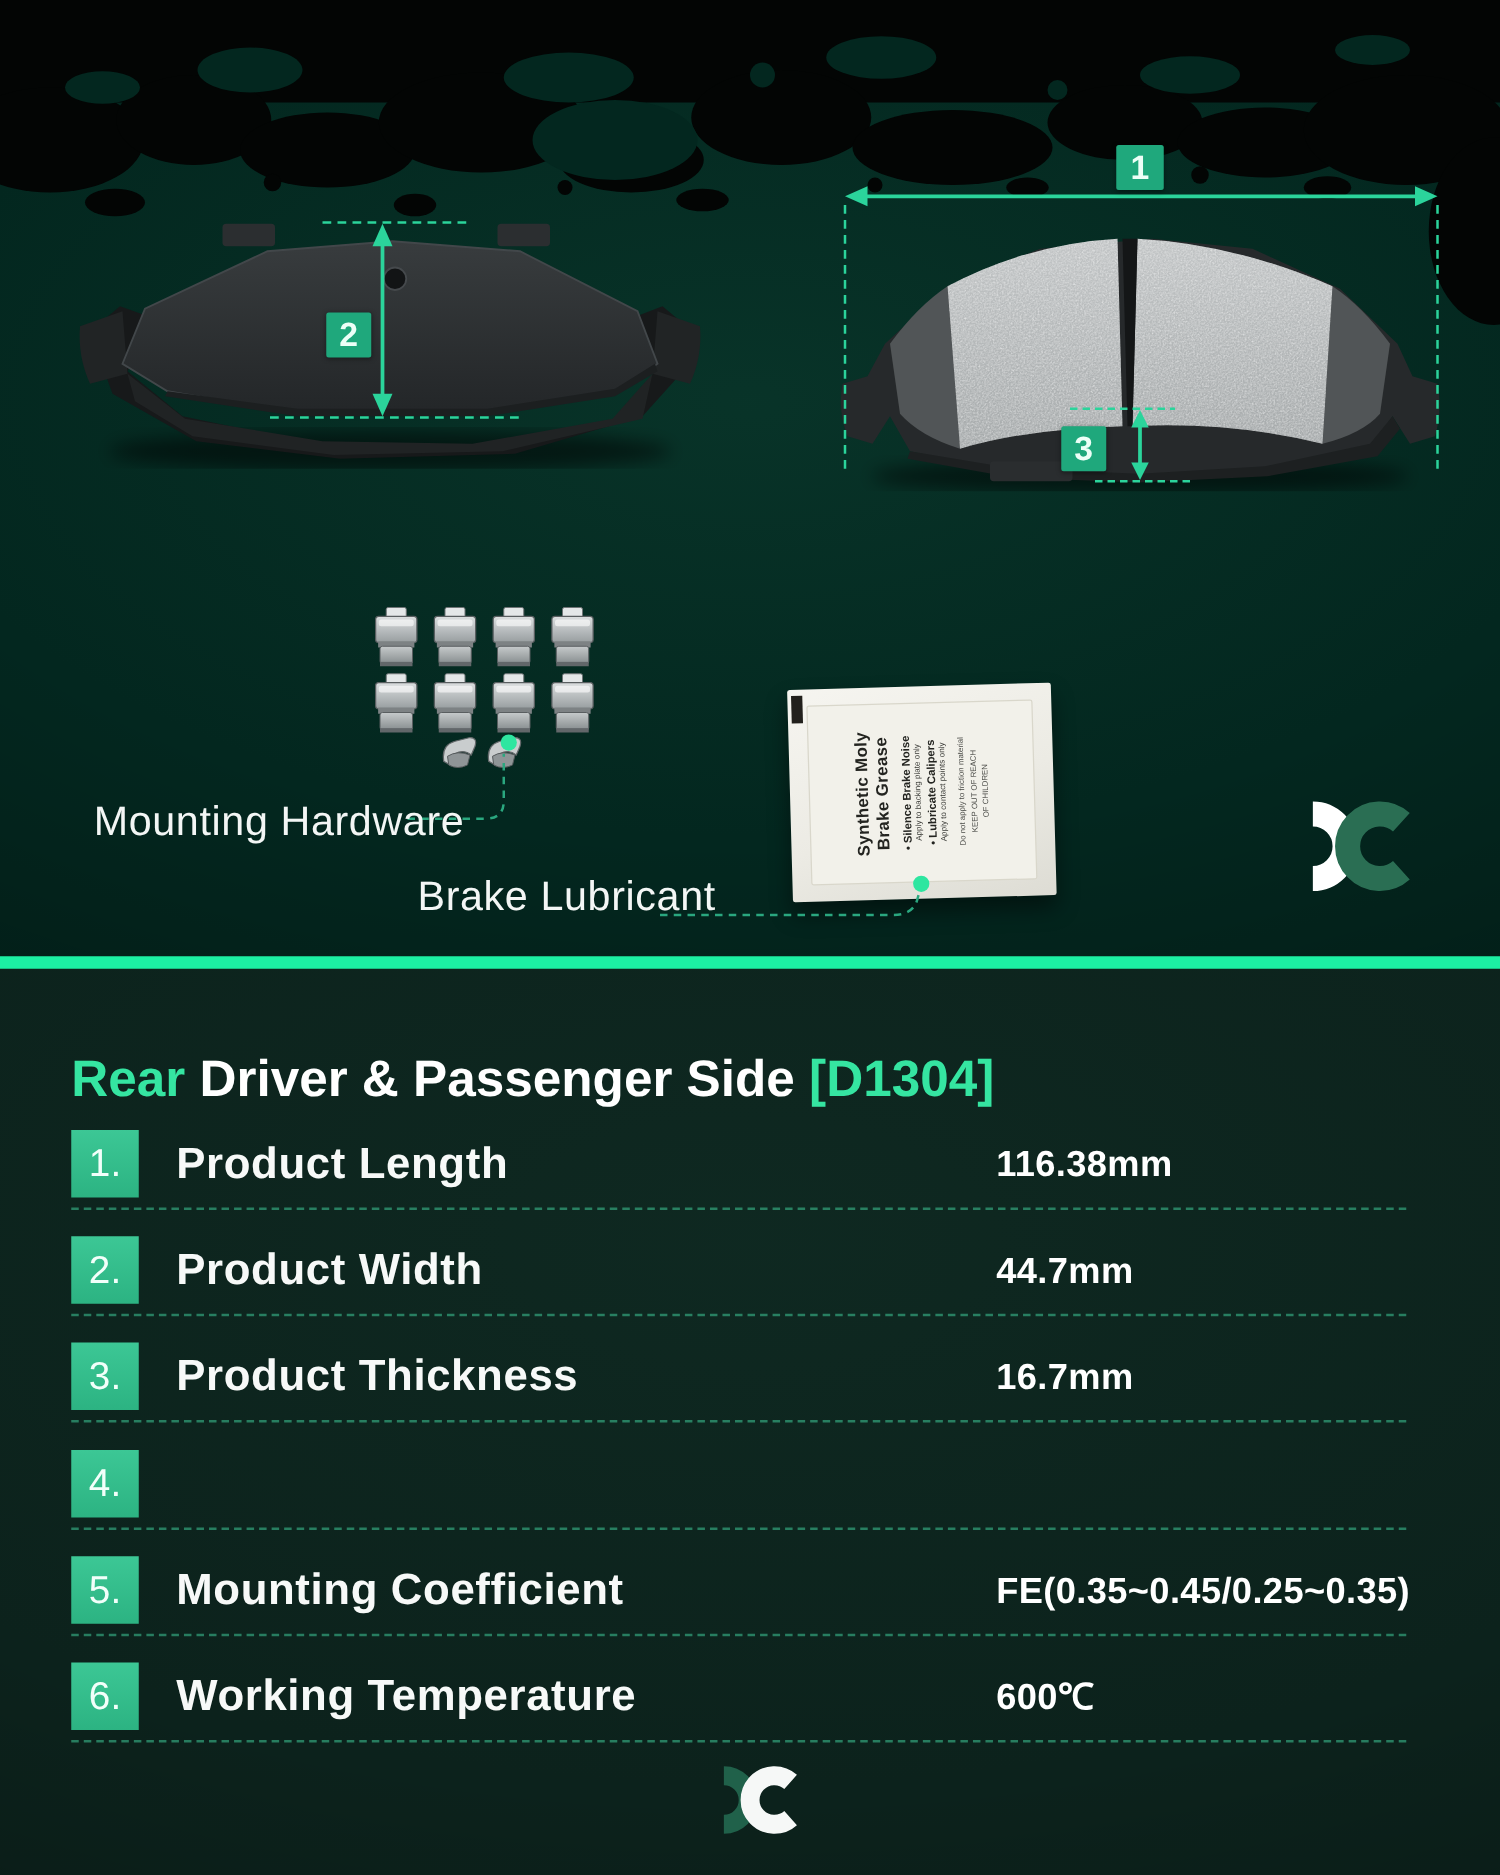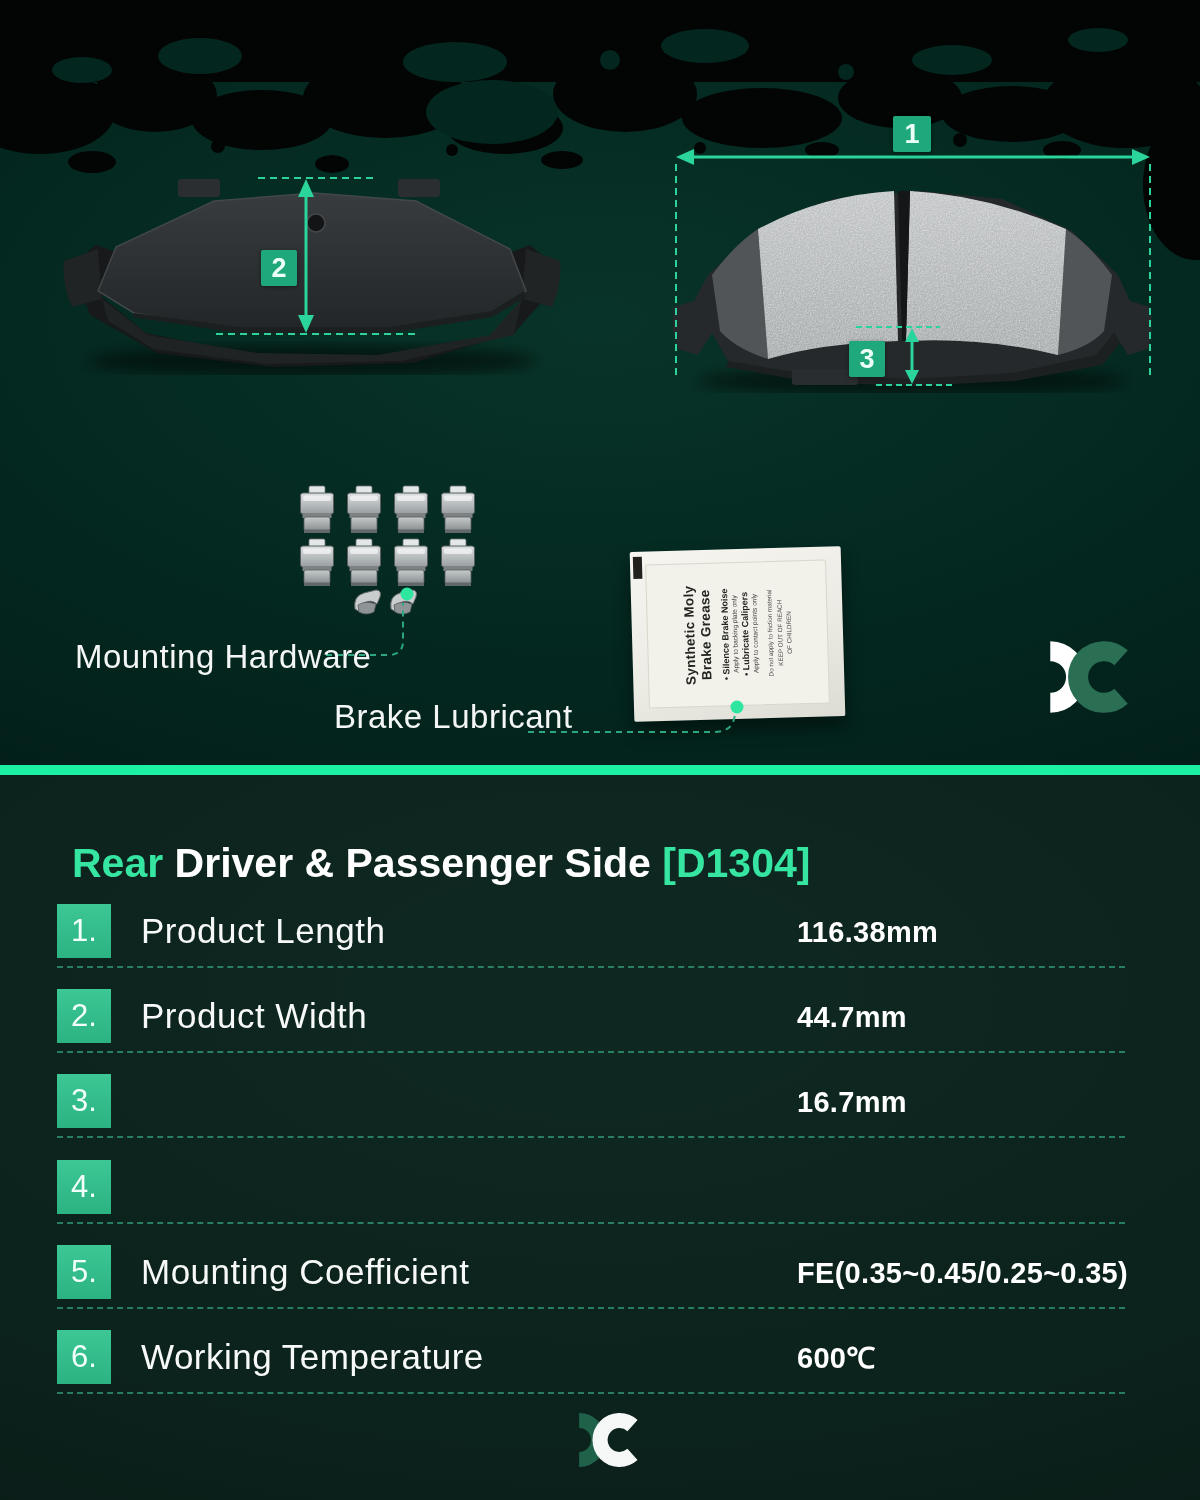--- a/index.html
+++ b/index.html
@@ -47,28 +47,28 @@
   .logo-mid{position:absolute;left:1013px;top:639px;z-index:3;}
 
   
   .divider{position:absolute;left:0;top:765px;width:1200px;height:10px;background:#1cf0a3;z-index:6;}
 
   
   .spec{position:absolute;left:0;top:775px;width:1200px;height:725px;background:#0c221c;}
   .spec::after{content:"";position:absolute;inset:0;pointer-events:none;
       background:radial-gradient(130% 110% at 50% 30%, rgba(26,70,56,.18) 0%, rgba(0,0,0,0) 55%, rgba(0,0,0,.30) 100%);}
   .spec-title{position:absolute;left:57px;top:38px;font-size:41px;font-weight:bold;
-      color:#ffffff;letter-spacing:0;white-space:nowrap;z-index:2;margin-left:15px;}
+      color:#ffffff;letter-spacing:0;white-space:nowrap;z-index:2;}
   .spec-title .grn{color:#35e5a1;}
 
   .spec-row{position:absolute;left:57px;width:1086px;height:54px;z-index:2;}
   .row-badge{position:absolute;left:0;top:0;width:54px;height:54px;background:#34bd8c;
       background:linear-gradient(180deg,#3cc795 0%,#2cb382 100%);
       color:#f2fffa;font-size:31px;font-weight:400;text-align:center;line-height:54px;}
-  .row-label{position:absolute;left:84px;top:0;color:#f7f9f8;font-size:35px;font-weight:400;
+  .row-label{position:absolute;left:84px;top:0;color:#f7f9f8;font-size:35px;font-weight:700;
       line-height:54px;letter-spacing:.5px;white-space:nowrap;text-align:center;}
   .row-value{position:absolute;left:740px;top:0;color:#ffffff;font-size:29px;font-weight:bold;
       line-height:56px;letter-spacing:.3px;white-space:nowrap;}
   .row-sep{position:absolute;left:57px;width:1068px;height:0;
       border-top:2px dashed rgba(62,200,152,.55);z-index:2;}
 
   .logo-footer{position:absolute;left:551px;top:636px;z-index:2;}
 </style>
 </head>
 <body>
@@ -288,20 +288,21 @@
 
     <div class="spec-row" style="top:214px">
       <div class="row-badge">2.</div>
       <div class="row-label">Product Width</div>
       <div class="row-value">44.7mm</div>
     </div>
     <div class="row-sep" style="top:276px"></div>
 
     <div class="spec-row" style="top:299px">
       <div class="row-badge">3.</div>
+      <div class="row-label">Product Thickness</div>
       <div class="row-value">16.7mm</div>
     </div>
     <div class="row-sep" style="top:361px"></div>
 
     <div class="spec-row" style="top:385px">
       <div class="row-badge">4.</div>
     </div>
     <div class="row-sep" style="top:447px"></div>
 
     <div class="spec-row" style="top:470px">

